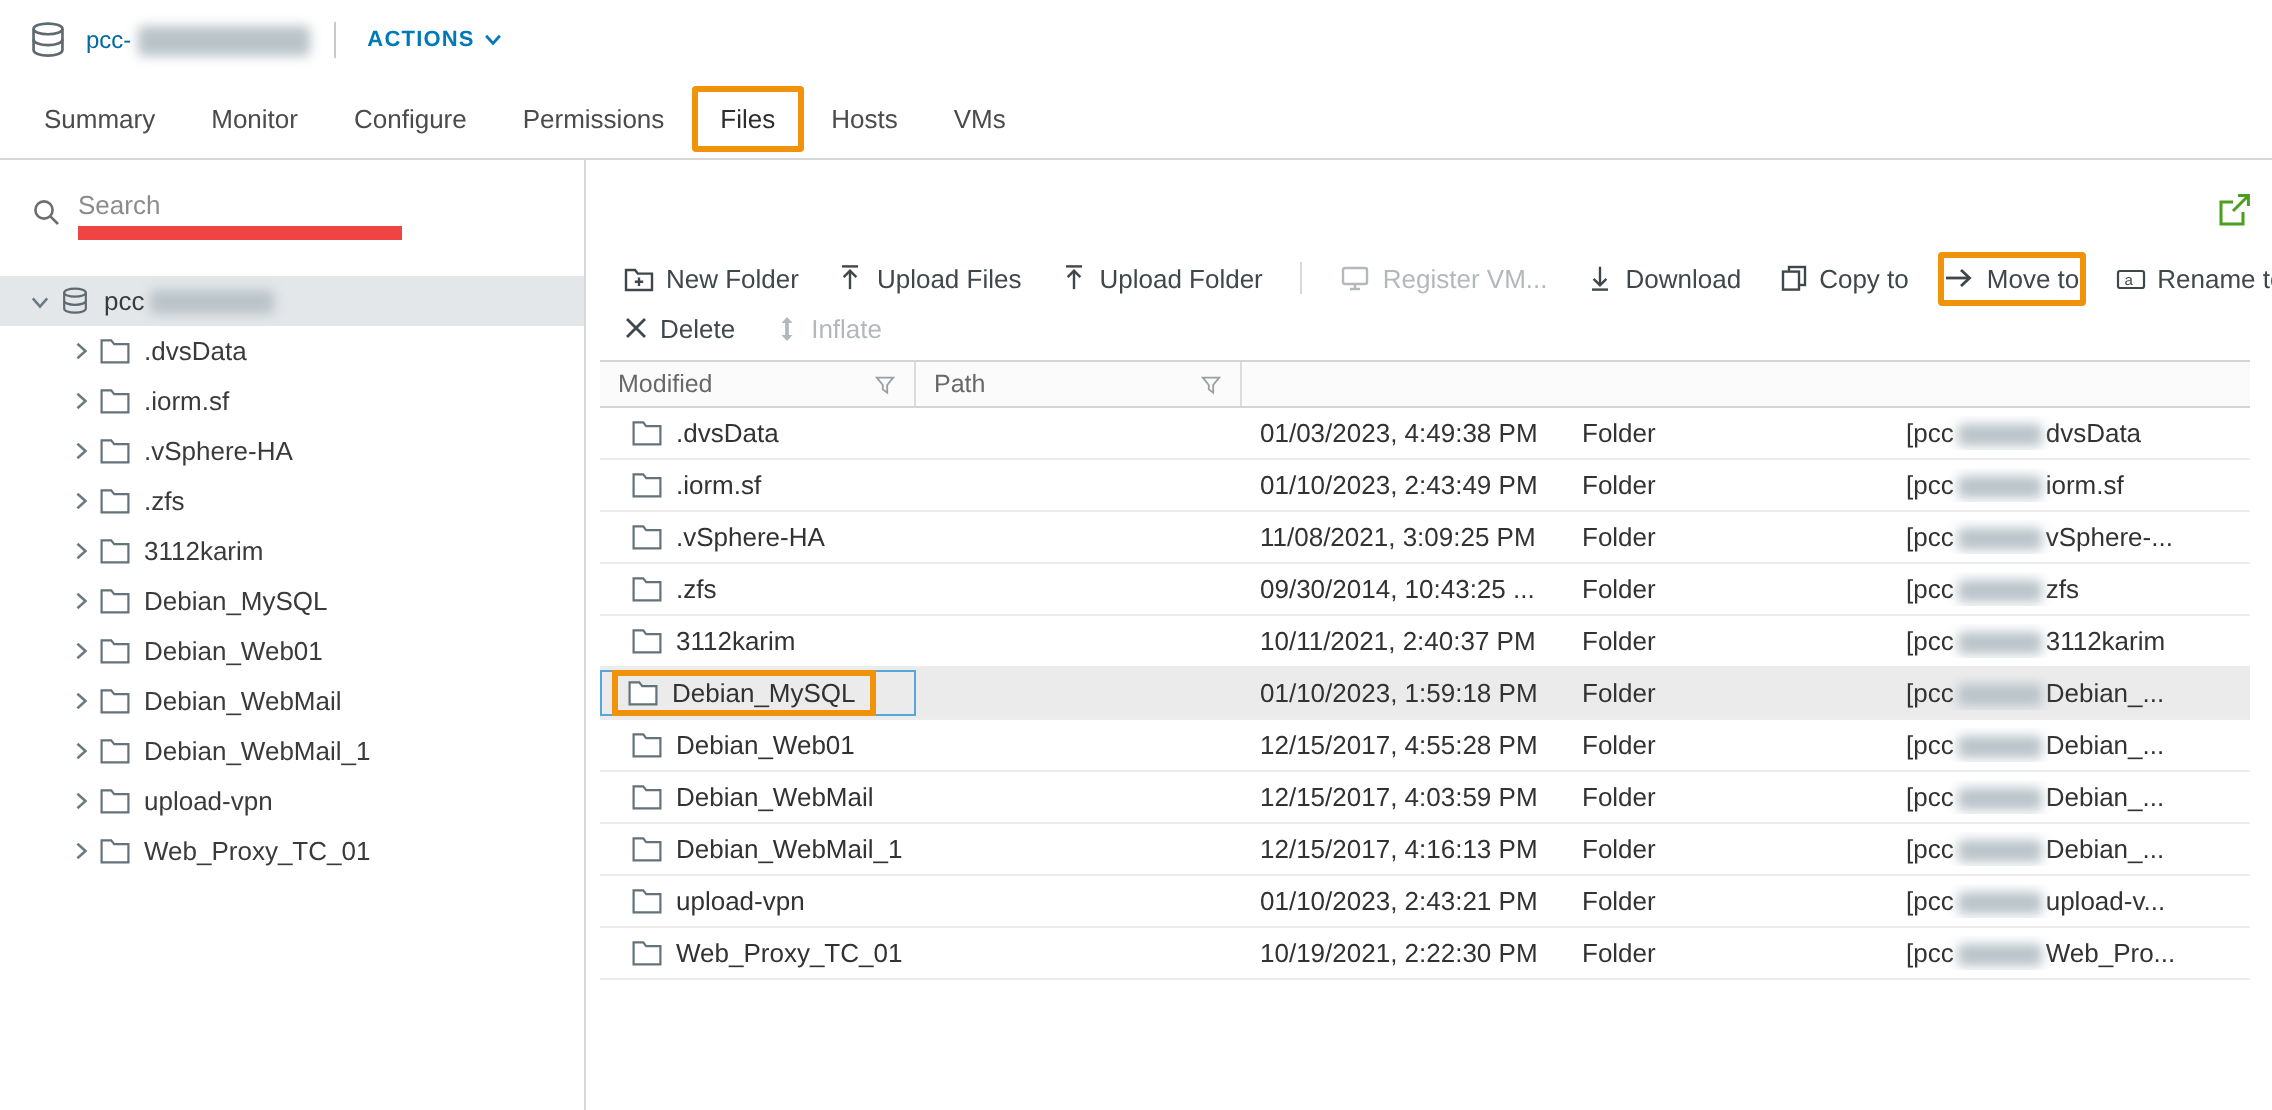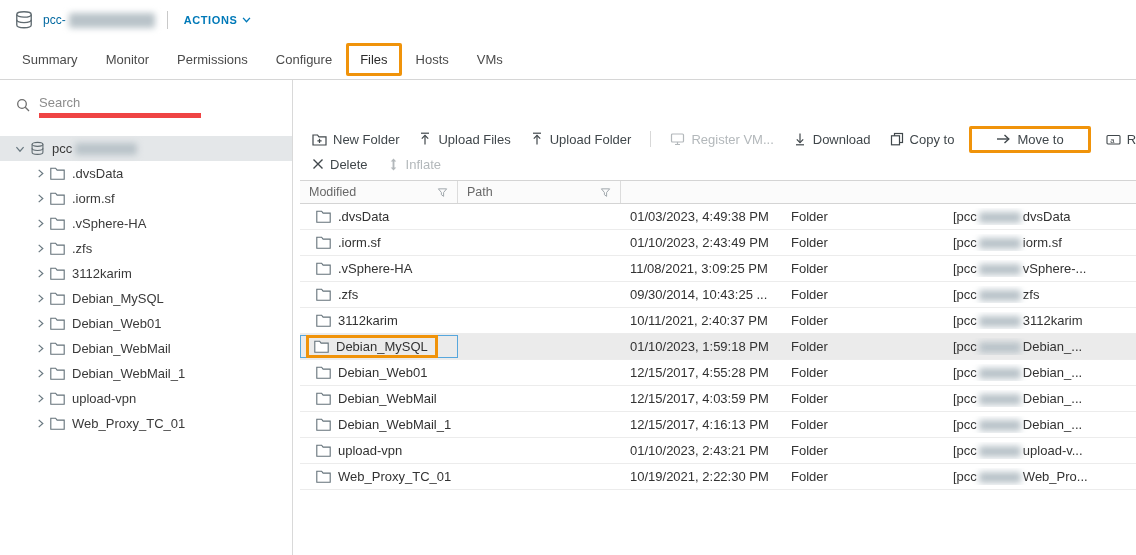--- a/index.html
+++ b/index.html
@@ -24,41 +24,41 @@
   .tabs { display:flex; align-items:center; height:40px; padding-left:8px; border-bottom:1px solid #d6d6d6; }
   .tab { padding:9px 14px; color:#4b4b4b; cursor:pointer; white-space:nowrap; }
   .tab.active { color:#2c2c2c; }
   .annotate { border:3px solid #f0930a; border-radius:2px; }
   .tab.annotate { padding:6px 11px; }
 
   
   .main { display:flex; height:475px; }
   .left { width:293px; border-right:1px solid #d9d9d9; padding-top:8px; flex:none; }
   .search-row { display:flex; align-items:center; gap:9px; padding:4px 14px 12px 16px; }
-  .search-input { border:none; border-bottom:5px solid #ef4444; width:162px; font-size:13px; padding:3px 0; outline:none; color:#444; font-family:"Liberation Sans", sans-serif; background:transparent; }
+  .search-input { border:none; border-bottom:7px solid #ef4444; width:162px; font-size:13px; padding:3px 0; outline:none; color:#444; font-family:"Liberation Sans", sans-serif; background:transparent; }
   .search-input::placeholder { color:#8c8c8c; }
 
   .tree { margin-top:6px; font-size:13px; color:#3a3a3a; }
   .tree-row { display:flex; align-items:center; height:25px; cursor:pointer; padding-left:12px; white-space:nowrap; }
   .tree-row .chev { width:16px; display:flex; justify-content:center; flex:none; }
   .rot90 { transform:rotate(90deg); }
   .tree-row .tico { margin:0 7px 0 2px; display:flex; flex:none; }
   .tree-root { background:#e4e7e9;text-align:right; }
   .tree-child { padding-left:32px; }
 
   
   .right { flex:1; position:relative; }
   .popout { position:absolute; top:16px; right:15px; cursor:pointer; }
 
   .toolbar-row { display:flex; align-items:center; gap:19px; margin-left:19px; height:26px; }
   .toolbar-row.first { margin-top:46px; }
   .toolbar-row.second { height:24px; }
   .action { display:inline-flex; align-items:center; gap:6px; color:#40474b; cursor:pointer; white-space:nowrap; }
   .action.disabled { color:#b3b8bb; cursor:default; }
-  .action.annotate { padding:3px 24px; margin:-3px -4px; }
+  .action.annotate { padding:3px 0; margin:-3px -4px; }
   .tsep { width:1px; height:16px; background:#d8d8d8; }
 
   
   .table { position:absolute; top:100px; left:7px; right:17px; }
   .grid-cols { display:grid; grid-template-columns:158px 163px 161px 162px 1fr; }
   .thead { border-top:1px solid #d4d4d4; border-bottom:1px solid #d4d4d4; background:#fbfbfb; }
   .th { display:flex; align-items:center; justify-content:space-between; padding:4px 9px; color:#686868; font-size:12.5px; border-right:1px solid #dcdcdc; cursor:pointer; }
   .th:last-child { border-right:1px solid #dcdcdc; }
   .tr { height:26px; align-items:center; border-bottom:1px solid #ececec; cursor:pointer; }
   .tr.selected { background:#ebebeb; }
@@ -91,22 +91,22 @@
       <span>ACTIONS</span>
       <svg width="9" height="6" viewBox="0 0 10 7" fill="none" stroke="#0079b8" stroke-width="1.6">
           <path d="M1 1 L5 5.5 L9 1"></path>
         </svg>
     </span>
   </div>
 
   <div class="tabs">
     <div class="tab">Summary</div>
     <div class="tab">Monitor</div>
+    <div class="tab">Configure</div>
     <div class="tab">Permissions</div>
-    <div class="tab">Configure</div>
     <div class="tab active annotate">Files</div>
     <div class="tab">Hosts</div>
     <div class="tab">VMs</div>
   </div>
 
   <div class="main">
 
     <div class="left">
       <div class="search-row">
         <svg width="14" height="14" viewBox="0 0 14 14" fill="none" stroke="#6e6e6e" stroke-width="1.3">

